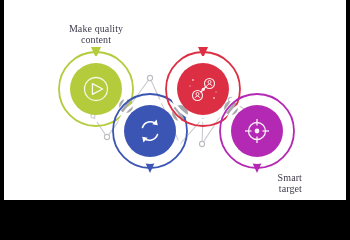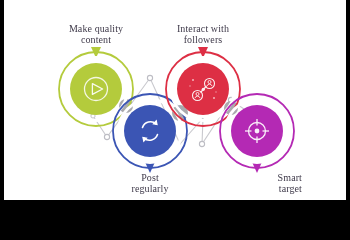--- a/index.html
+++ b/index.html
@@ -132,23 +132,19 @@
           <line x1="241" y1="131" x2="247.5" y2="131"></line>
           <line x1="258.5" y1="131" x2="265" y2="131"></line>
         </g>
       </g>
 
     </svg>
 
     <div class="label" style="left:47px; top:23px; width:90px;">Make quality
 content</div>
 
-    <div class="label" style="left:154px; top:23px; width:90px;">Interact with
-followers</div>
 
-    <div class="label" style="left:101px; top:172px; width:90px;">Post
-regularly</div>
 
     <div class="label" style="left:208px; top:172px; width:90px;text-align:right;">Smart
 target</div>
 
   </div>
 </div>
 
 </body></html>

